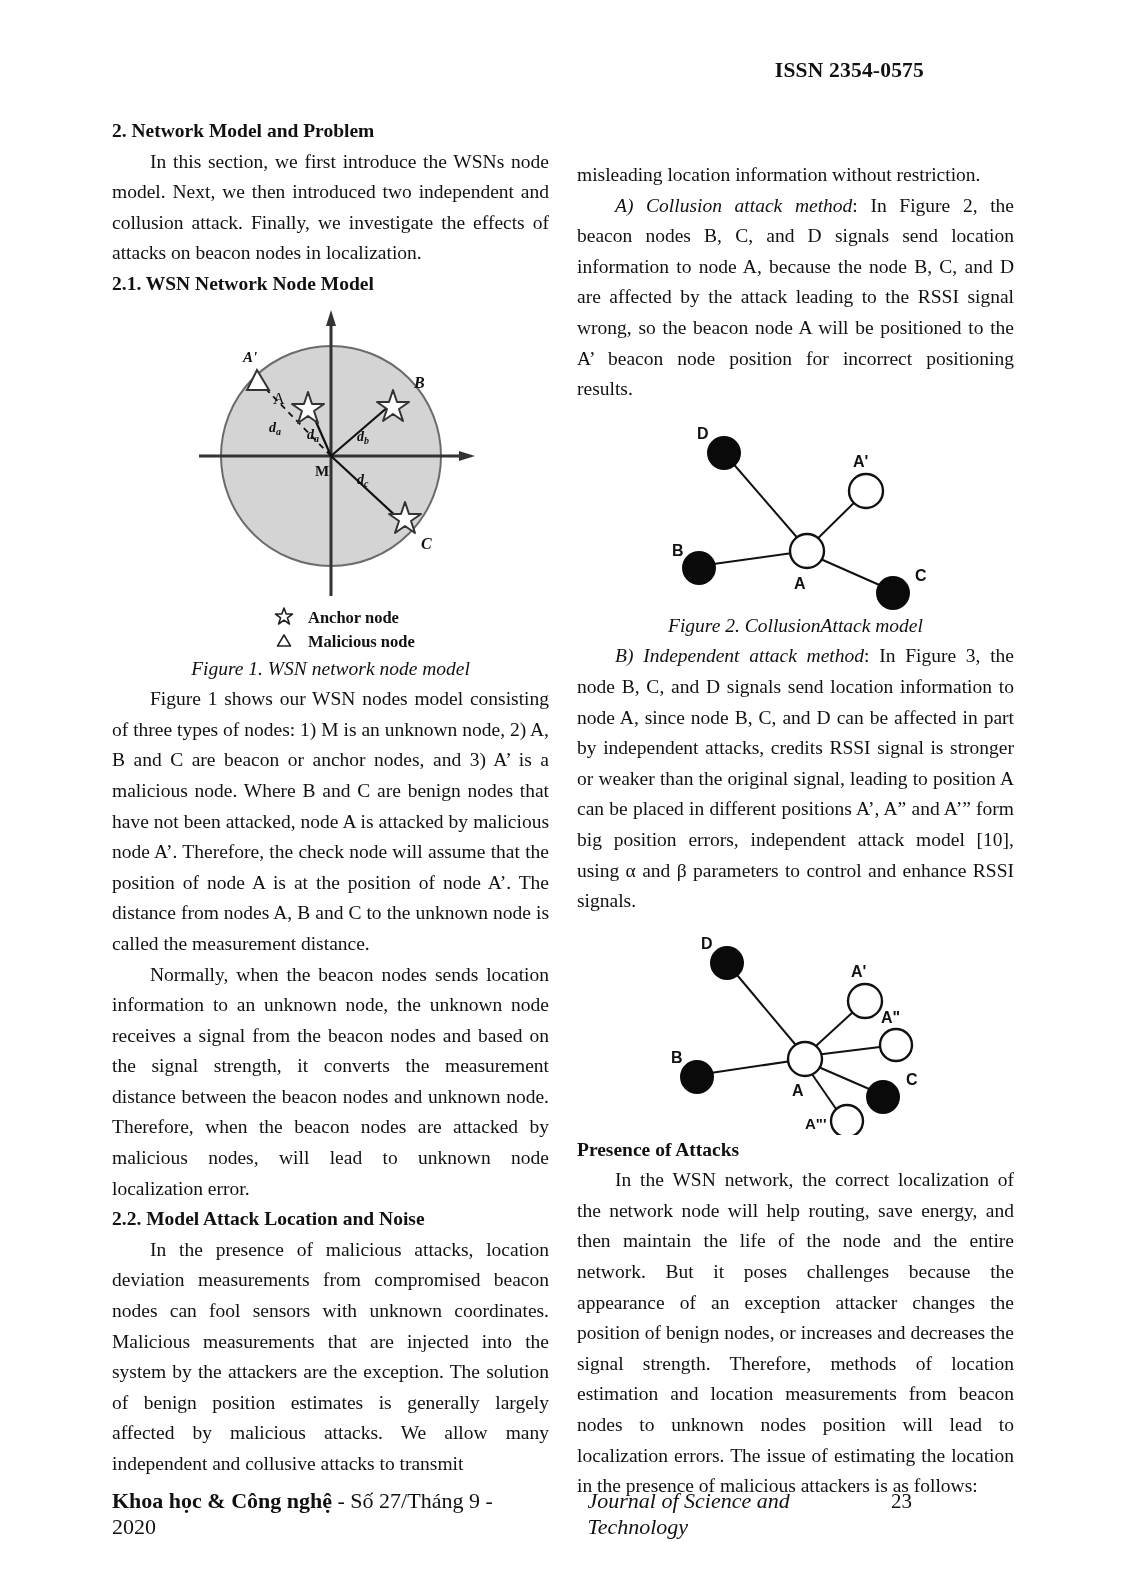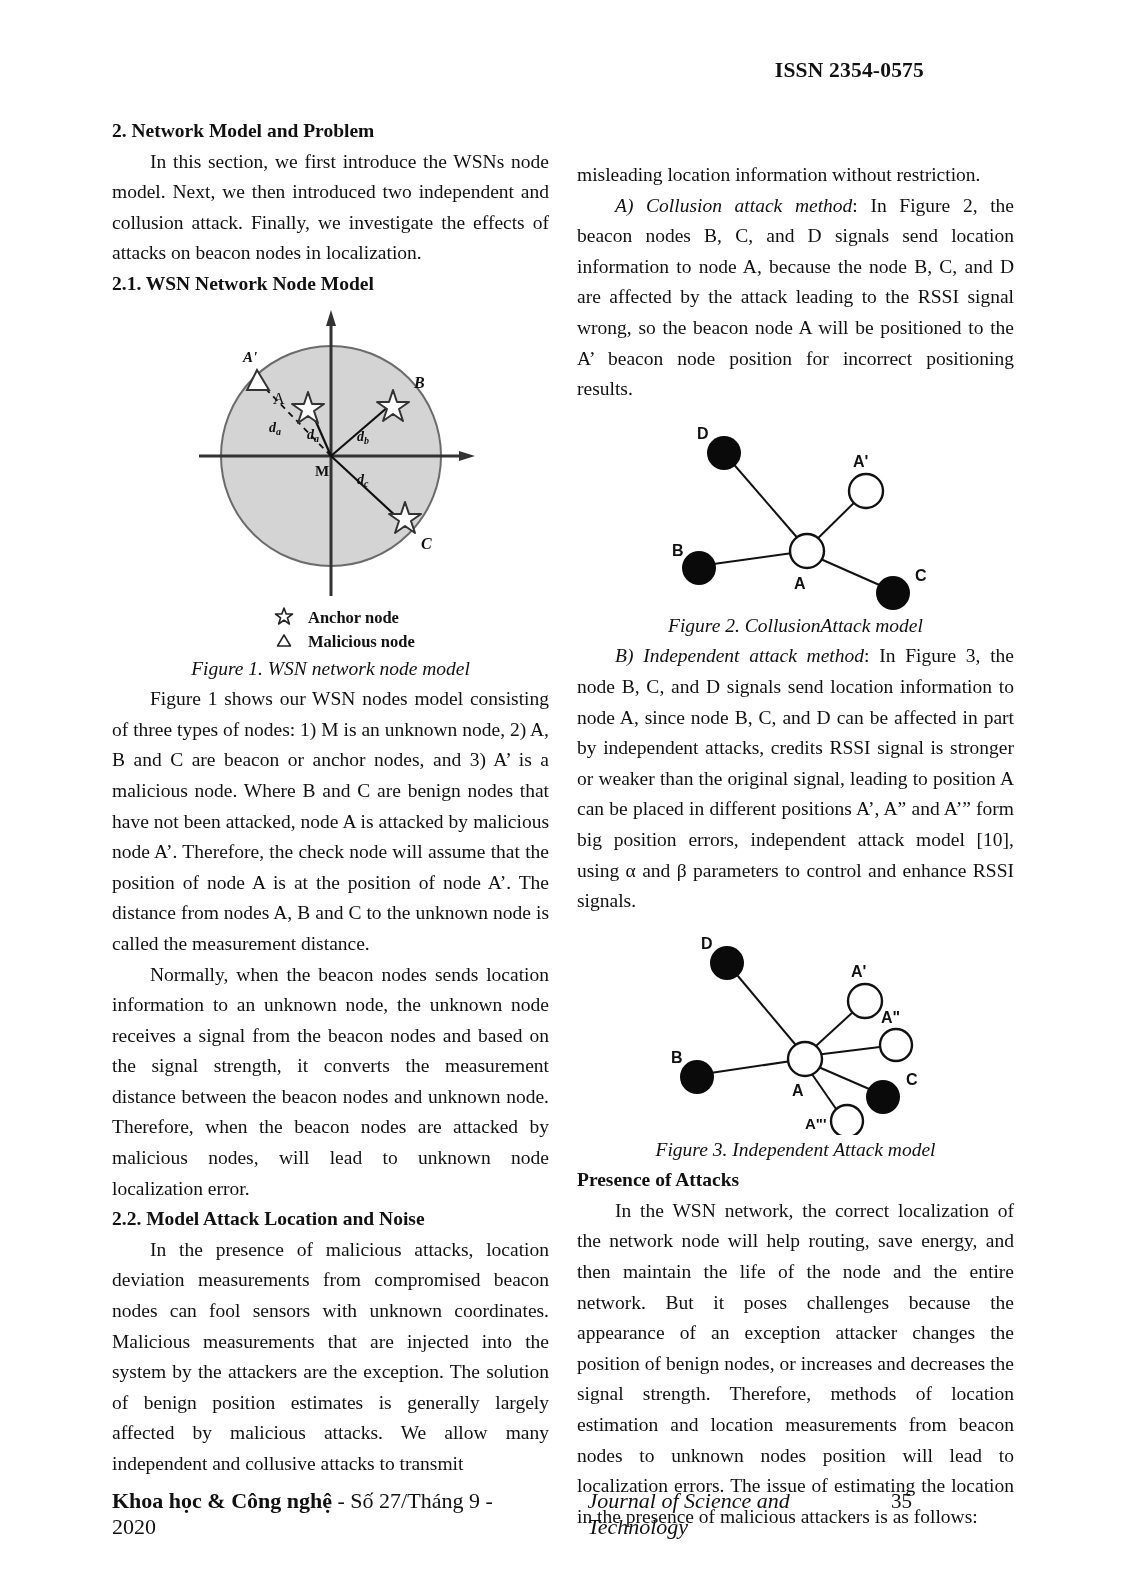--- a/index.html
+++ b/index.html
@@ -272,27 +272,26 @@
         <circle cx="174" cy="136" r="17" fill="#ffffff" stroke="#111" stroke-width="2.4"></circle>
         <text x="161" y="173" font-family="Liberation Sans, sans-serif" font-size="16" font-weight="bold" fill="#111">A</text>
 
         <circle cx="252" cy="174" r="17" fill="#0a0a0a"></circle>
         <text x="275" y="162" font-family="Liberation Sans, sans-serif" font-size="16" font-weight="bold" fill="#111">C</text>
 
         <circle cx="216" cy="198" r="16" fill="#ffffff" stroke="#111" stroke-width="2.4"></circle>
         <text x="174" y="206" font-family="Liberation Sans, sans-serif" font-size="15" font-weight="bold" fill="#111">A"'</text>
       </svg>
 
-      <p class="cap">Figure 3. Independent Attack model</p>
 
       <h3 class="sec-head">Presence of Attacks</h3>
 
       <p class="para">In the WSN network, the correct localization of the network node will help routing, save energy, and then maintain the life of the node and the entire network. But it poses challenges because the appearance of an exception attacker changes the position of benign nodes, or increases and decreases the signal strength. Therefore, methods of location estimation and location measurements from beacon nodes to unknown nodes position will lead to localization errors. The issue of estimating the location in the presence of malicious attackers is as follows:</p>
     </div>
   </div>
 
   <div class="footer">
     <div class="f-left"><span>Khoa học &amp; Công nghệ</span><span class="thin"> - Số 27/Tháng 9 - 2020</span></div>
     <div class="f-mid">Journal of Science and Technology</div>
-    <div class="f-right">35</div>
+    <div class="f-right">23</div>
   </div>
 
 </div>
 
 </body></html>

